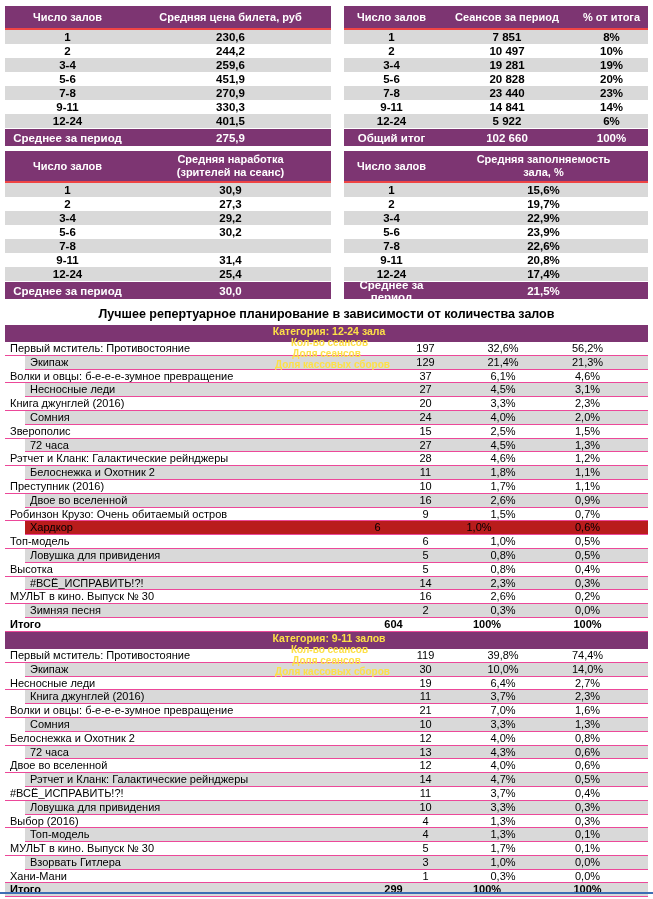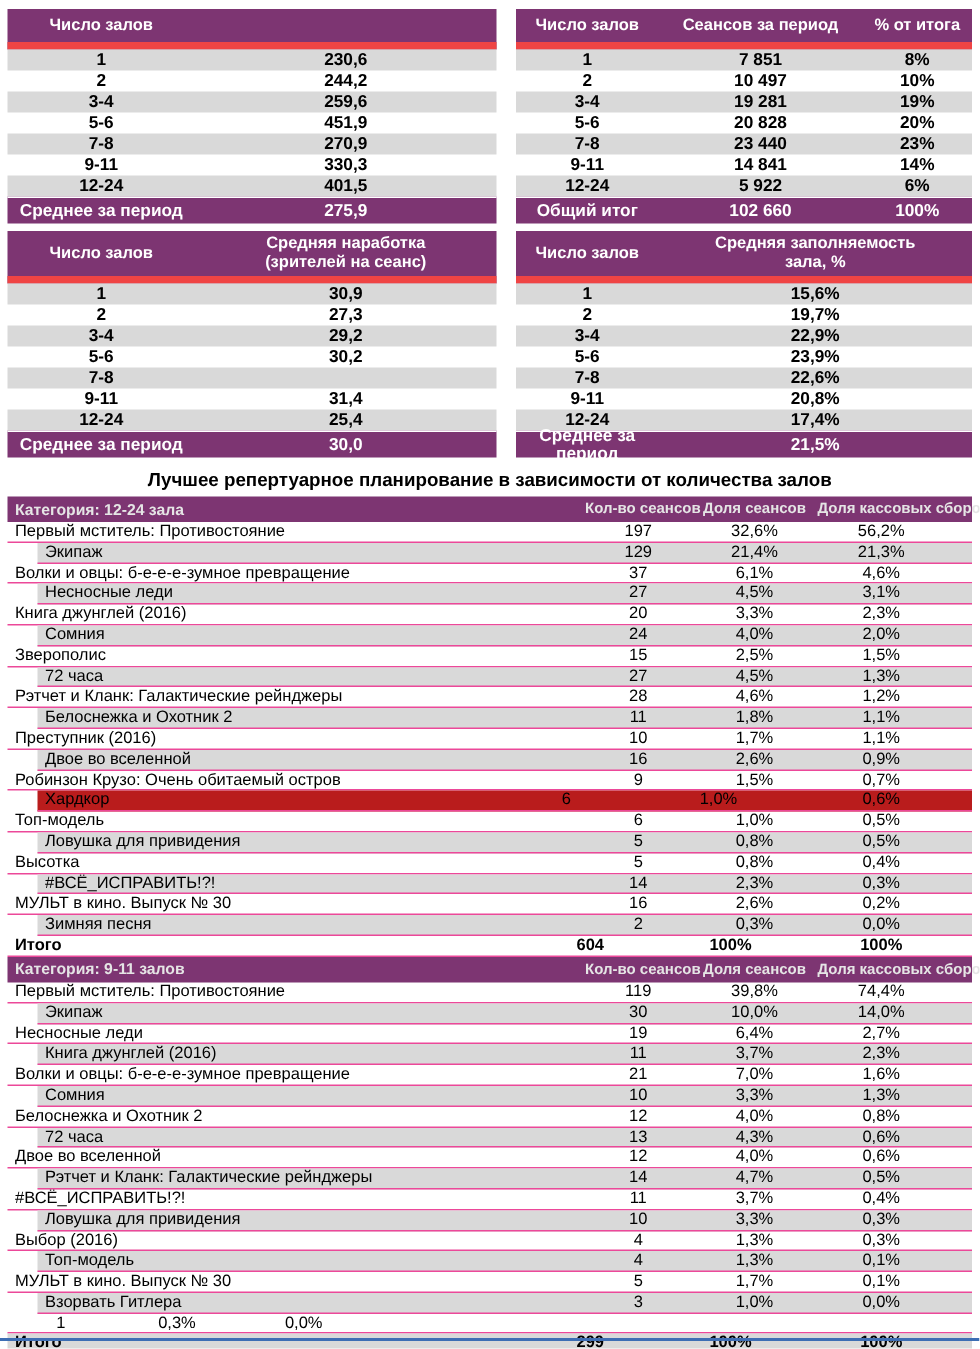--- a/index.html
+++ b/index.html
@@ -7,41 +7,41 @@
     width:653px;height:899px;background:#ffffff;
     font-family:"Liberation Sans","DejaVu Sans",sans-serif;
     color:#000;position:relative;overflow:hidden;
   }
   .top-wrap{padding:6px 5px 0 5px;}
   .tables-row{display:flex;gap:13px;margin-bottom:5px;}
   .sum-table{display:flex;flex-direction:column;}
   .sum-table.t-left{width:326px;}
   .sum-table.t-right{width:304px;}
   .sum-head{display:flex;align-items:center;background:var(--plum);color:#fff;
-    font-weight:bold;font-size:11px;line-height:13px;border-bottom:5px solid #ef4444;}
+    font-weight:bold;font-size:11px;line-height:13px;border-bottom:2px solid #ef4444;}
   .sum-head.h1{min-height:22px;}
   .sum-head.h2{min-height:30px;}
   .sum-head .cell{text-align:center;}
   .narrow-head .cell span{display:inline-block;max-width:160px;}
   .sum-row{display:flex;align-items:center;height:14px;font-size:11.5px;font-weight:bold;}
   .sum-row.stripe{background:#D9D9D9;}
   .sum-foot{display:flex;align-items:center;height:17px;background:var(--plum);
     color:#fff;font-weight:bold;font-size:11.5px;border-top:1px solid #fff;}
   .cell{text-align:center;}
   .t-left .c1{width:125px;}
   .t-left .c2{flex:1;}
   .t-right .c1{width:95px;}
   .t-right .c2{flex:1;}
   .t-right .c3{width:73px;}
 
   .main-title{font-size:12.5px;font-weight:bold;text-align:center;margin:8px 0 4px 0;}
 
   .big-table{margin:0 5px;}
   .cat-head{display:flex;align-items:center;height:17px;background:var(--plum);
-    color:#e5e5e5;font-weight:bold;}
+    color:#fde047;font-weight:bold;flex-direction:column;}
   .cat-head .label{flex:1;text-align:left;padding-left:5px;font-size:10.5px;}
   .cat-head .cell{font-size:10px;white-space:nowrap;overflow:visible;}
   .movie-row{display:flex;align-items:flex-start;height:13.8px;font-size:11px;
     box-sizing:border-box;border-bottom:1px solid #ec4899;}
   .movie-row.stripe{background:#D9D9D9;margin-left:20px;}
   .movie-row .title{flex:1;text-align:left;padding-left:5px;white-space:nowrap;overflow:hidden;}
   .movie-row.total{font-weight:bold;height:14px;gap:16px;}
   .bc2{width:71px;}
   .bc3{width:84px;}
   .bc4{width:103px;box-sizing:border-box;padding-right:18px;}
@@ -51,20 +51,21 @@
 </head>
 <body>
 
 <div class="top-wrap">
 
   <div class="tables-row">
 
     <div class="sum-table t-left">
       <div class="sum-head h1">
         <div class="cell c1"><span>Число залов</span></div>
+        <div class="cell c2"><span>Средняя цена билета, руб</span></div>
       </div>
       <div>
 
       <div class="sum-row stripe" style="background: rgb(217, 217, 217);">
             <div class="cell c1">1</div>
             <div class="cell c2">230,6</div>
           </div>
           <div class="sum-row">
             <div class="cell c1">2</div>
             <div class="cell c2">244,2</div>
@@ -476,20 +477,21 @@
           <div class="cell bc3">1,7%</div>
           <div class="cell bc4">0,1%</div>
         </div>
         <div class="movie-row stripe" style="background: rgb(217, 217, 217);">
           <div class="title">Взорвать Гитлера</div>
           <div class="cell bc2">3</div>
           <div class="cell bc3">1,0%</div>
           <div class="cell bc4">0,0%</div>
         </div>
         <div class="movie-row">
+          <div class="title">Хани-Мани</div>
           <div class="cell bc2">1</div>
           <div class="cell bc3">0,3%</div>
           <div class="cell bc4">0,0%</div>
         </div>
       </div>
     <div class="movie-row total" style="background: rgb(217, 217, 217);">
       <div class="title">Итого</div>
       <div class="cell bc2">299</div>
       <div class="cell bc3">100%</div>
       <div class="cell bc4">100%</div>

